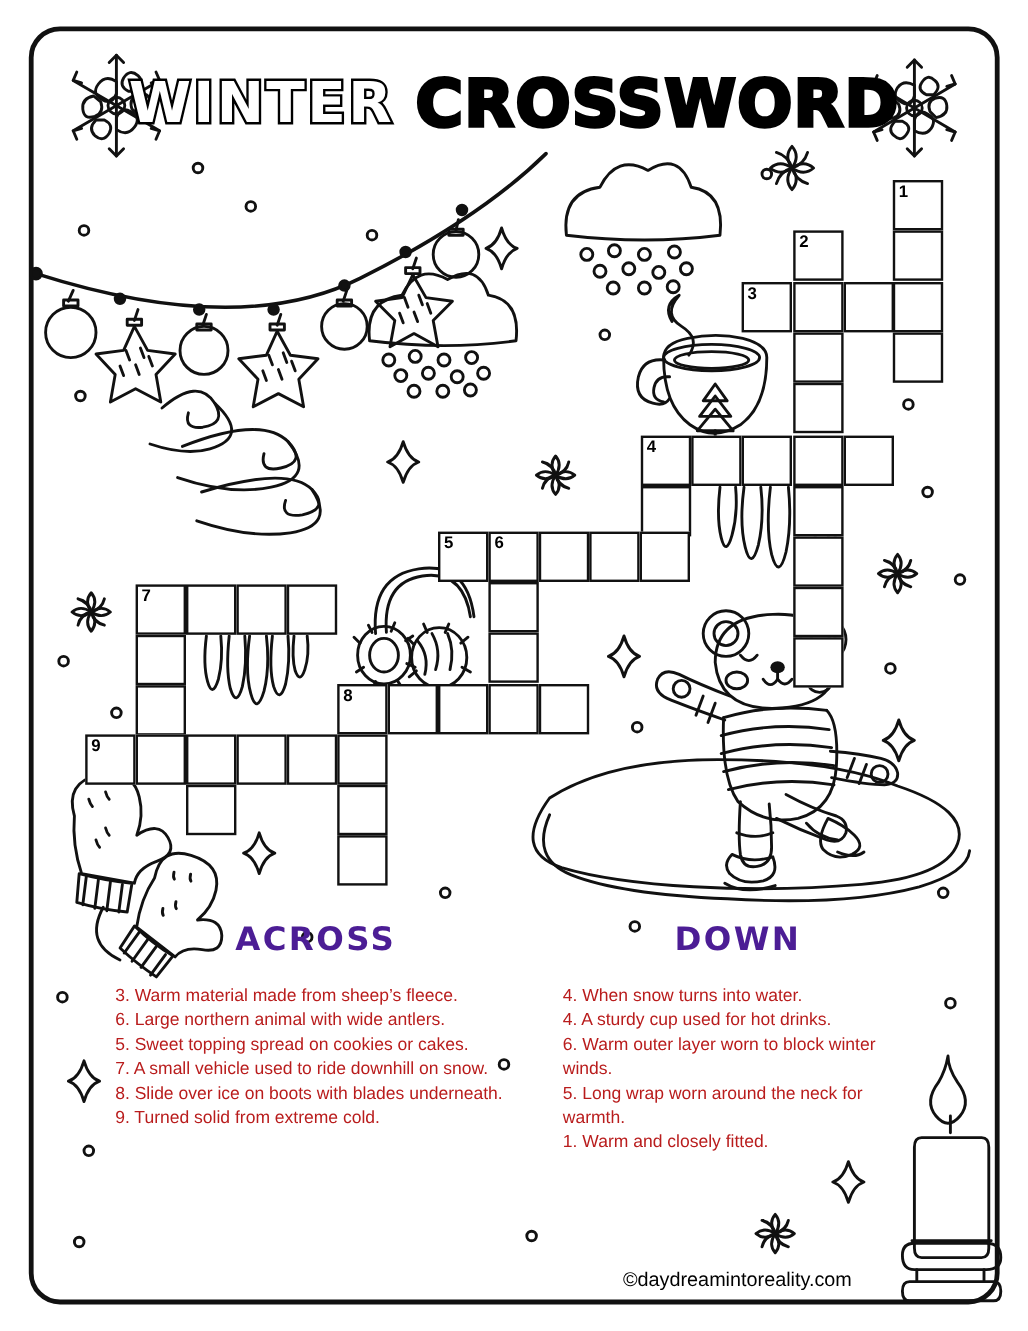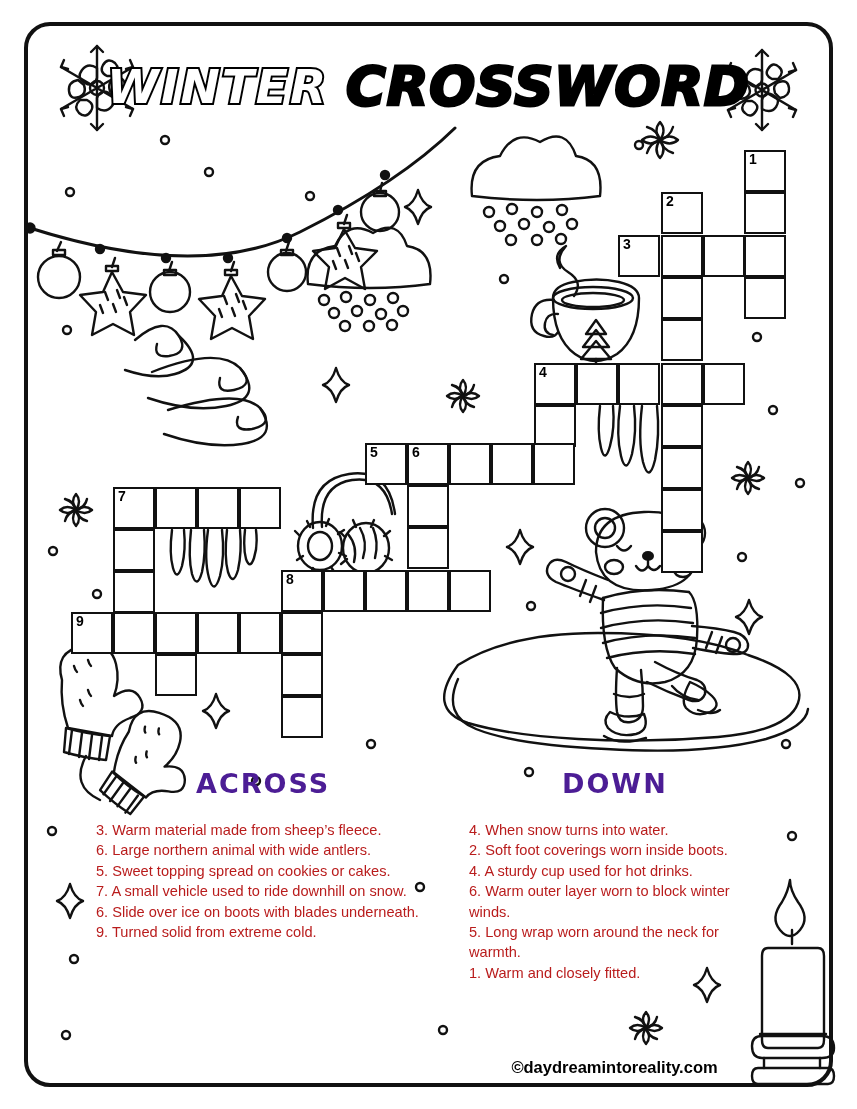--- a/index.html
+++ b/index.html
@@ -6,21 +6,21 @@
   body{width:857px;height:1109px;position:relative;overflow:hidden;
        font-family:"Liberation Sans", sans-serif;color:#000;}
 
   #sheet{position:absolute;inset:0;}
 
   .frame{position:absolute;left:24px;top:22px;width:809px;height:1065px;
          border:4px solid #111;border-radius:26px;box-sizing:border-box;}
 
   
   .title-wrap{position:absolute;left:0;top:46px;width:857px;height:80px;
-              display:flex;align-items:center;justify-content:center;gap:18px;font-style:italic;}
+              display:flex;align-items:center;justify-content:center;gap:18px;}
   .t-winter{font-family:"DejaVu Sans", sans-serif;font-weight:bold;font-size:47px;
             letter-spacing:2px;color:#fff;
             -webkit-text-stroke:4px #000;paint-order:stroke fill;
             text-shadow:none;}
   .t-cross{font-family:"DejaVu Sans", sans-serif;font-weight:bold;font-size:54px;
            letter-spacing:1px;color:#000;-webkit-text-stroke:3px #000;}
 
   
   #grid{position:absolute;left:0;top:0;width:857px;height:1109px;}
   .cell{position:absolute;width:42px;height:42px;border:2px solid #111;
@@ -38,21 +38,21 @@
   .clues{position:absolute;font-family:"Liberation Sans", sans-serif;
          font-size:14.6px;line-height:20.4px;color:#b91c1c;}
   #across-clues{left:96px;top:820px;width:330px;}
   #down-clues{left:469px;top:820px;width:300px;}
   .clue{margin:0;padding:0;}
 
   
   #footer{position:absolute;left:0;top:1058px;width:857px;text-align:center;
           font-size:16.5px;font-family:"Liberation Sans", sans-serif;
           padding-right:40px;box-sizing:border-box;}
-  #footer span{display:inline-block;transform:translateX(206px);font-weight:bold;}
+  #footer span{display:inline-block;transform:translateX(206px);}
 
   
   #decor{position:absolute;left:0;top:0;width:857px;height:1109px;
          pointer-events:none;}
 </style>
 </head>
 <body>
 
 <div id="sheet">
 
@@ -471,26 +471,25 @@
     </div>
 
   <div class="sec-head" id="across-head">ACROSS</div>
   <div class="sec-head" id="down-head">DOWN</div>
 
   <div class="clues" id="across-clues">
       <div class="clue">3. Warm material made from sheep’s fleece.</div>
       <div class="clue">6. Large northern animal with wide antlers.</div>
       <div class="clue">5. Sweet topping spread on cookies or cakes.</div>
       <div class="clue">7. A small vehicle used to ride downhill on snow.</div>
-      <div class="clue">6. Slide over ice on boots with blades underneath.</div>
+      <div class="clue">8. Slide over ice on boots with blades underneath.</div>
       <div class="clue">9. Turned solid from extreme cold.</div>
     </div>
   <div class="clues" id="down-clues">
       <div class="clue">4. When snow turns into water.</div>
-      <div class="clue">2. Soft foot coverings worn inside boots.</div>
       <div class="clue">4. A sturdy cup used for hot drinks.</div>
       <div class="clue">6. Warm outer layer worn to block winter winds.</div>
       <div class="clue">5. Long wrap worn around the neck for warmth.</div>
       <div class="clue">1. Warm and closely fitted.</div>
     </div>
 
   <div id="footer">
     <span>©daydreamintoreality.com</span>
   </div>
 

